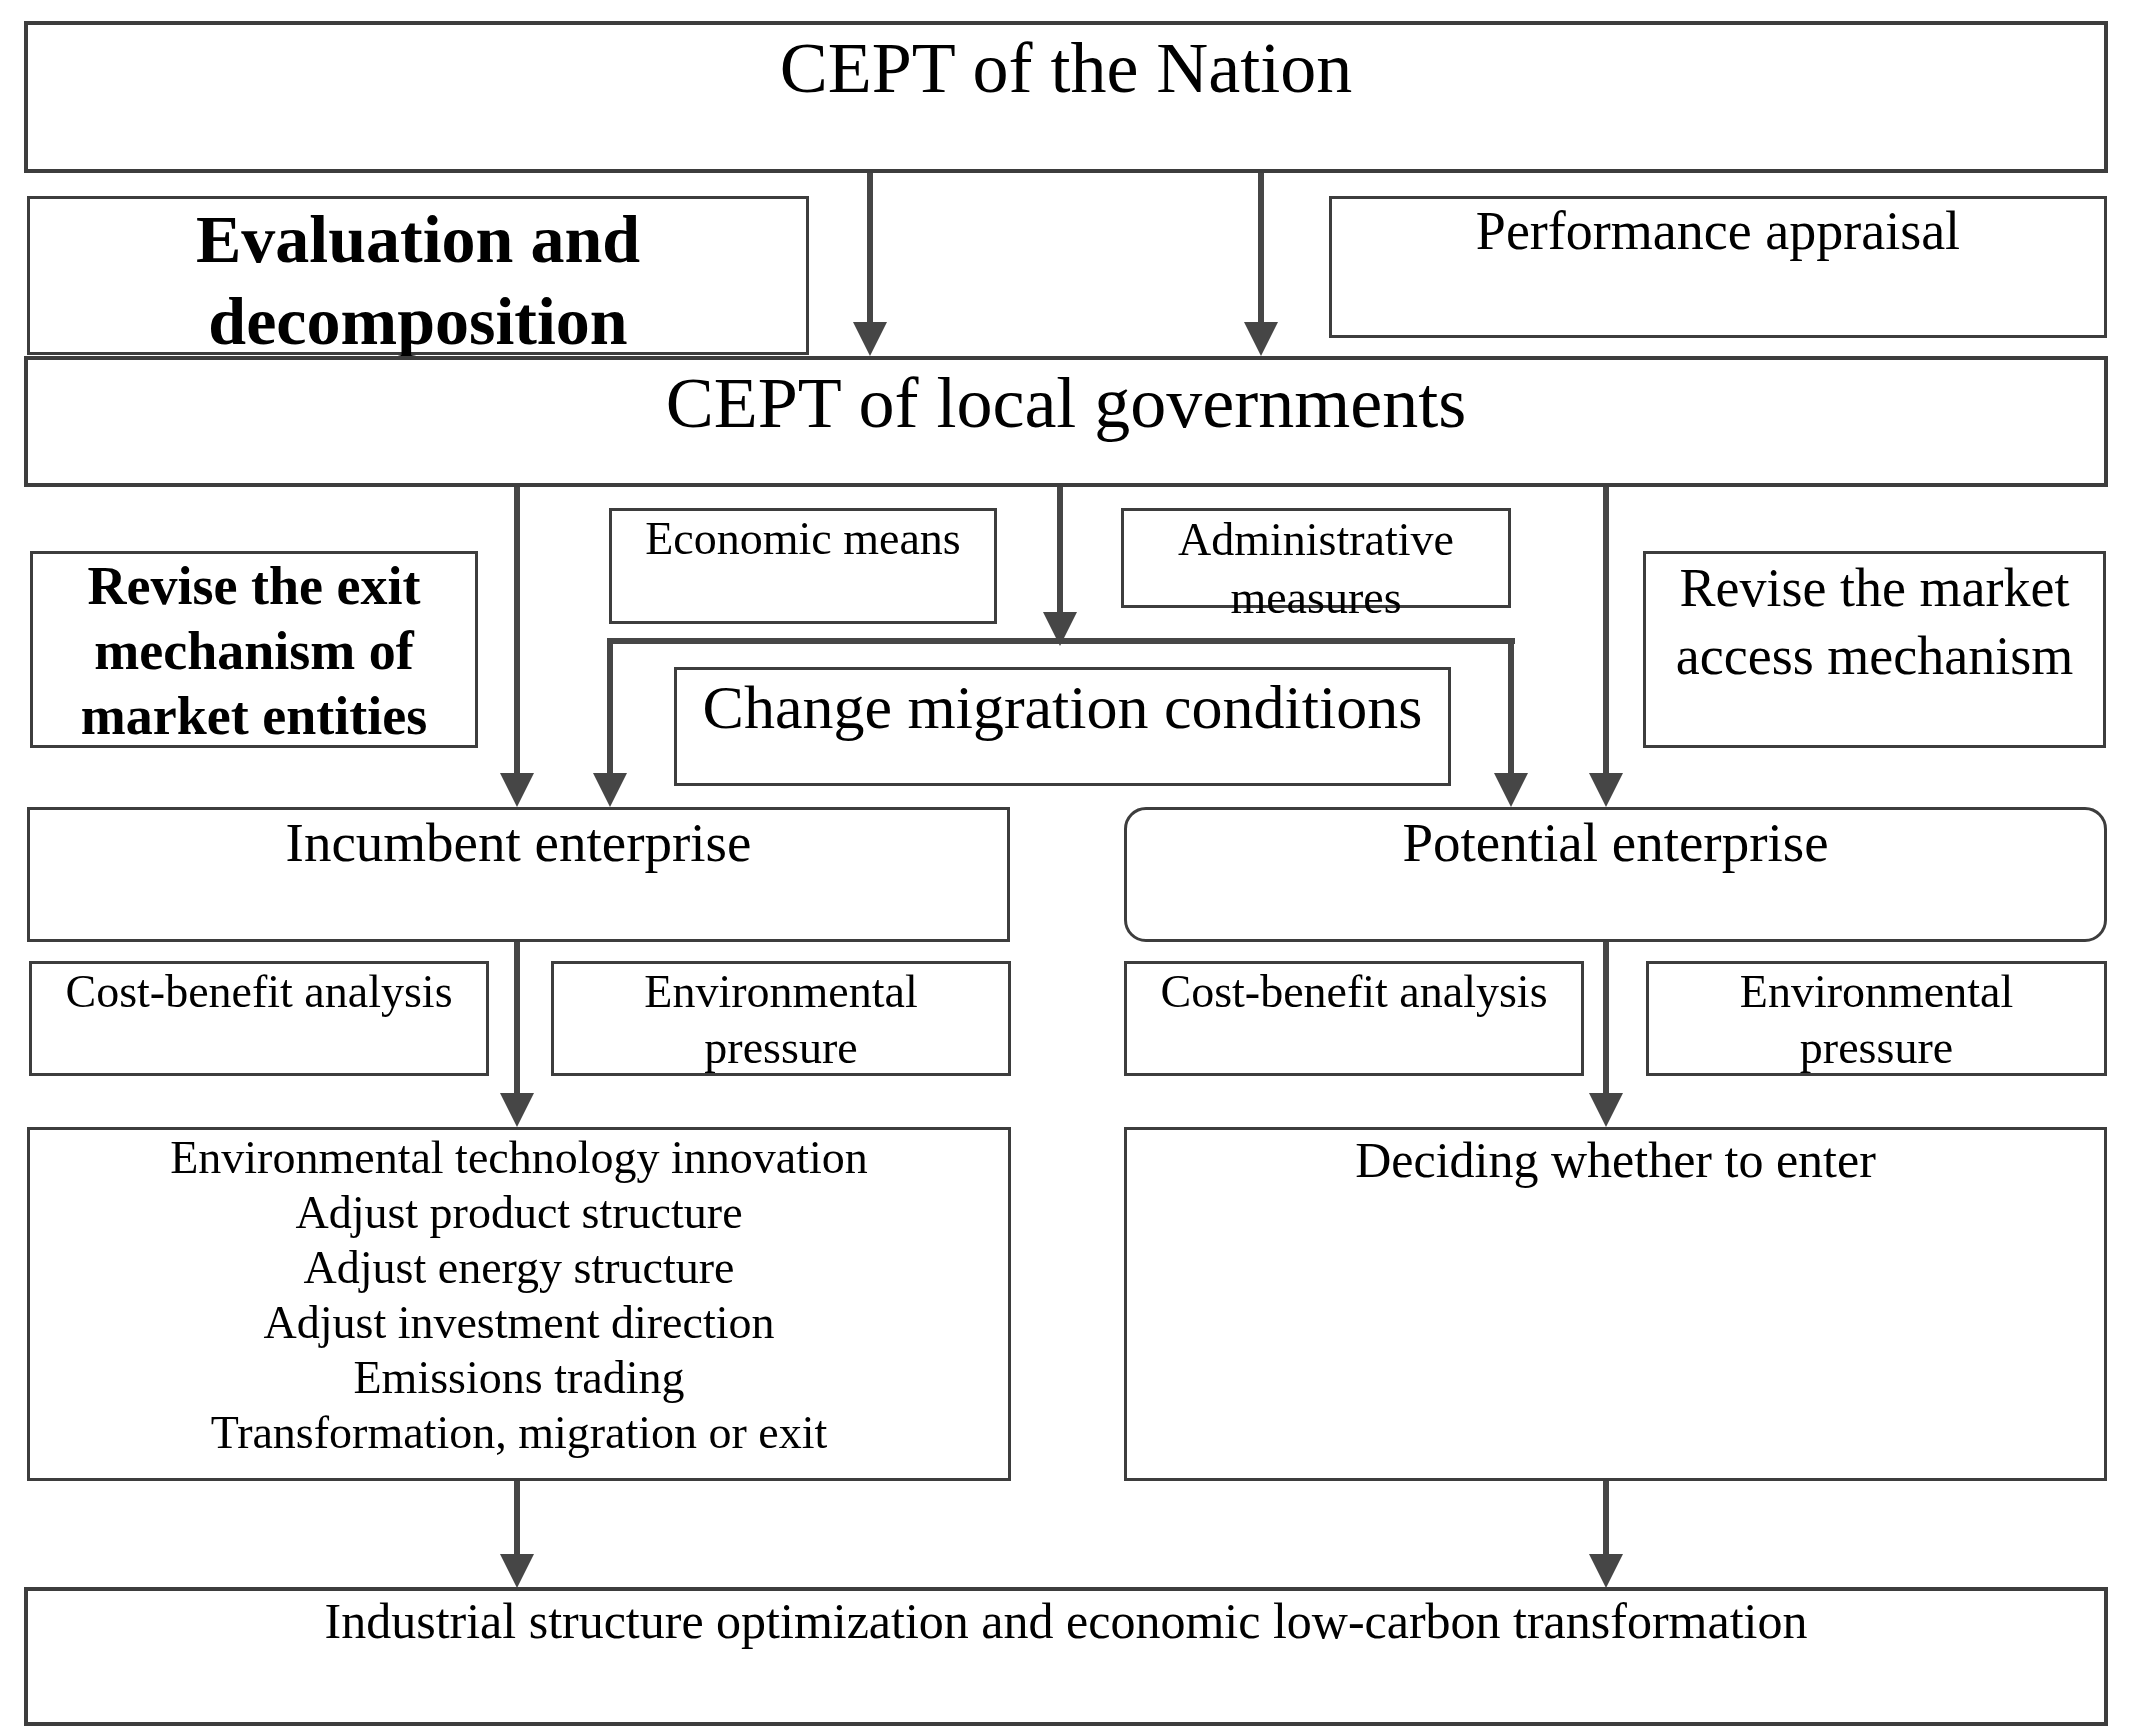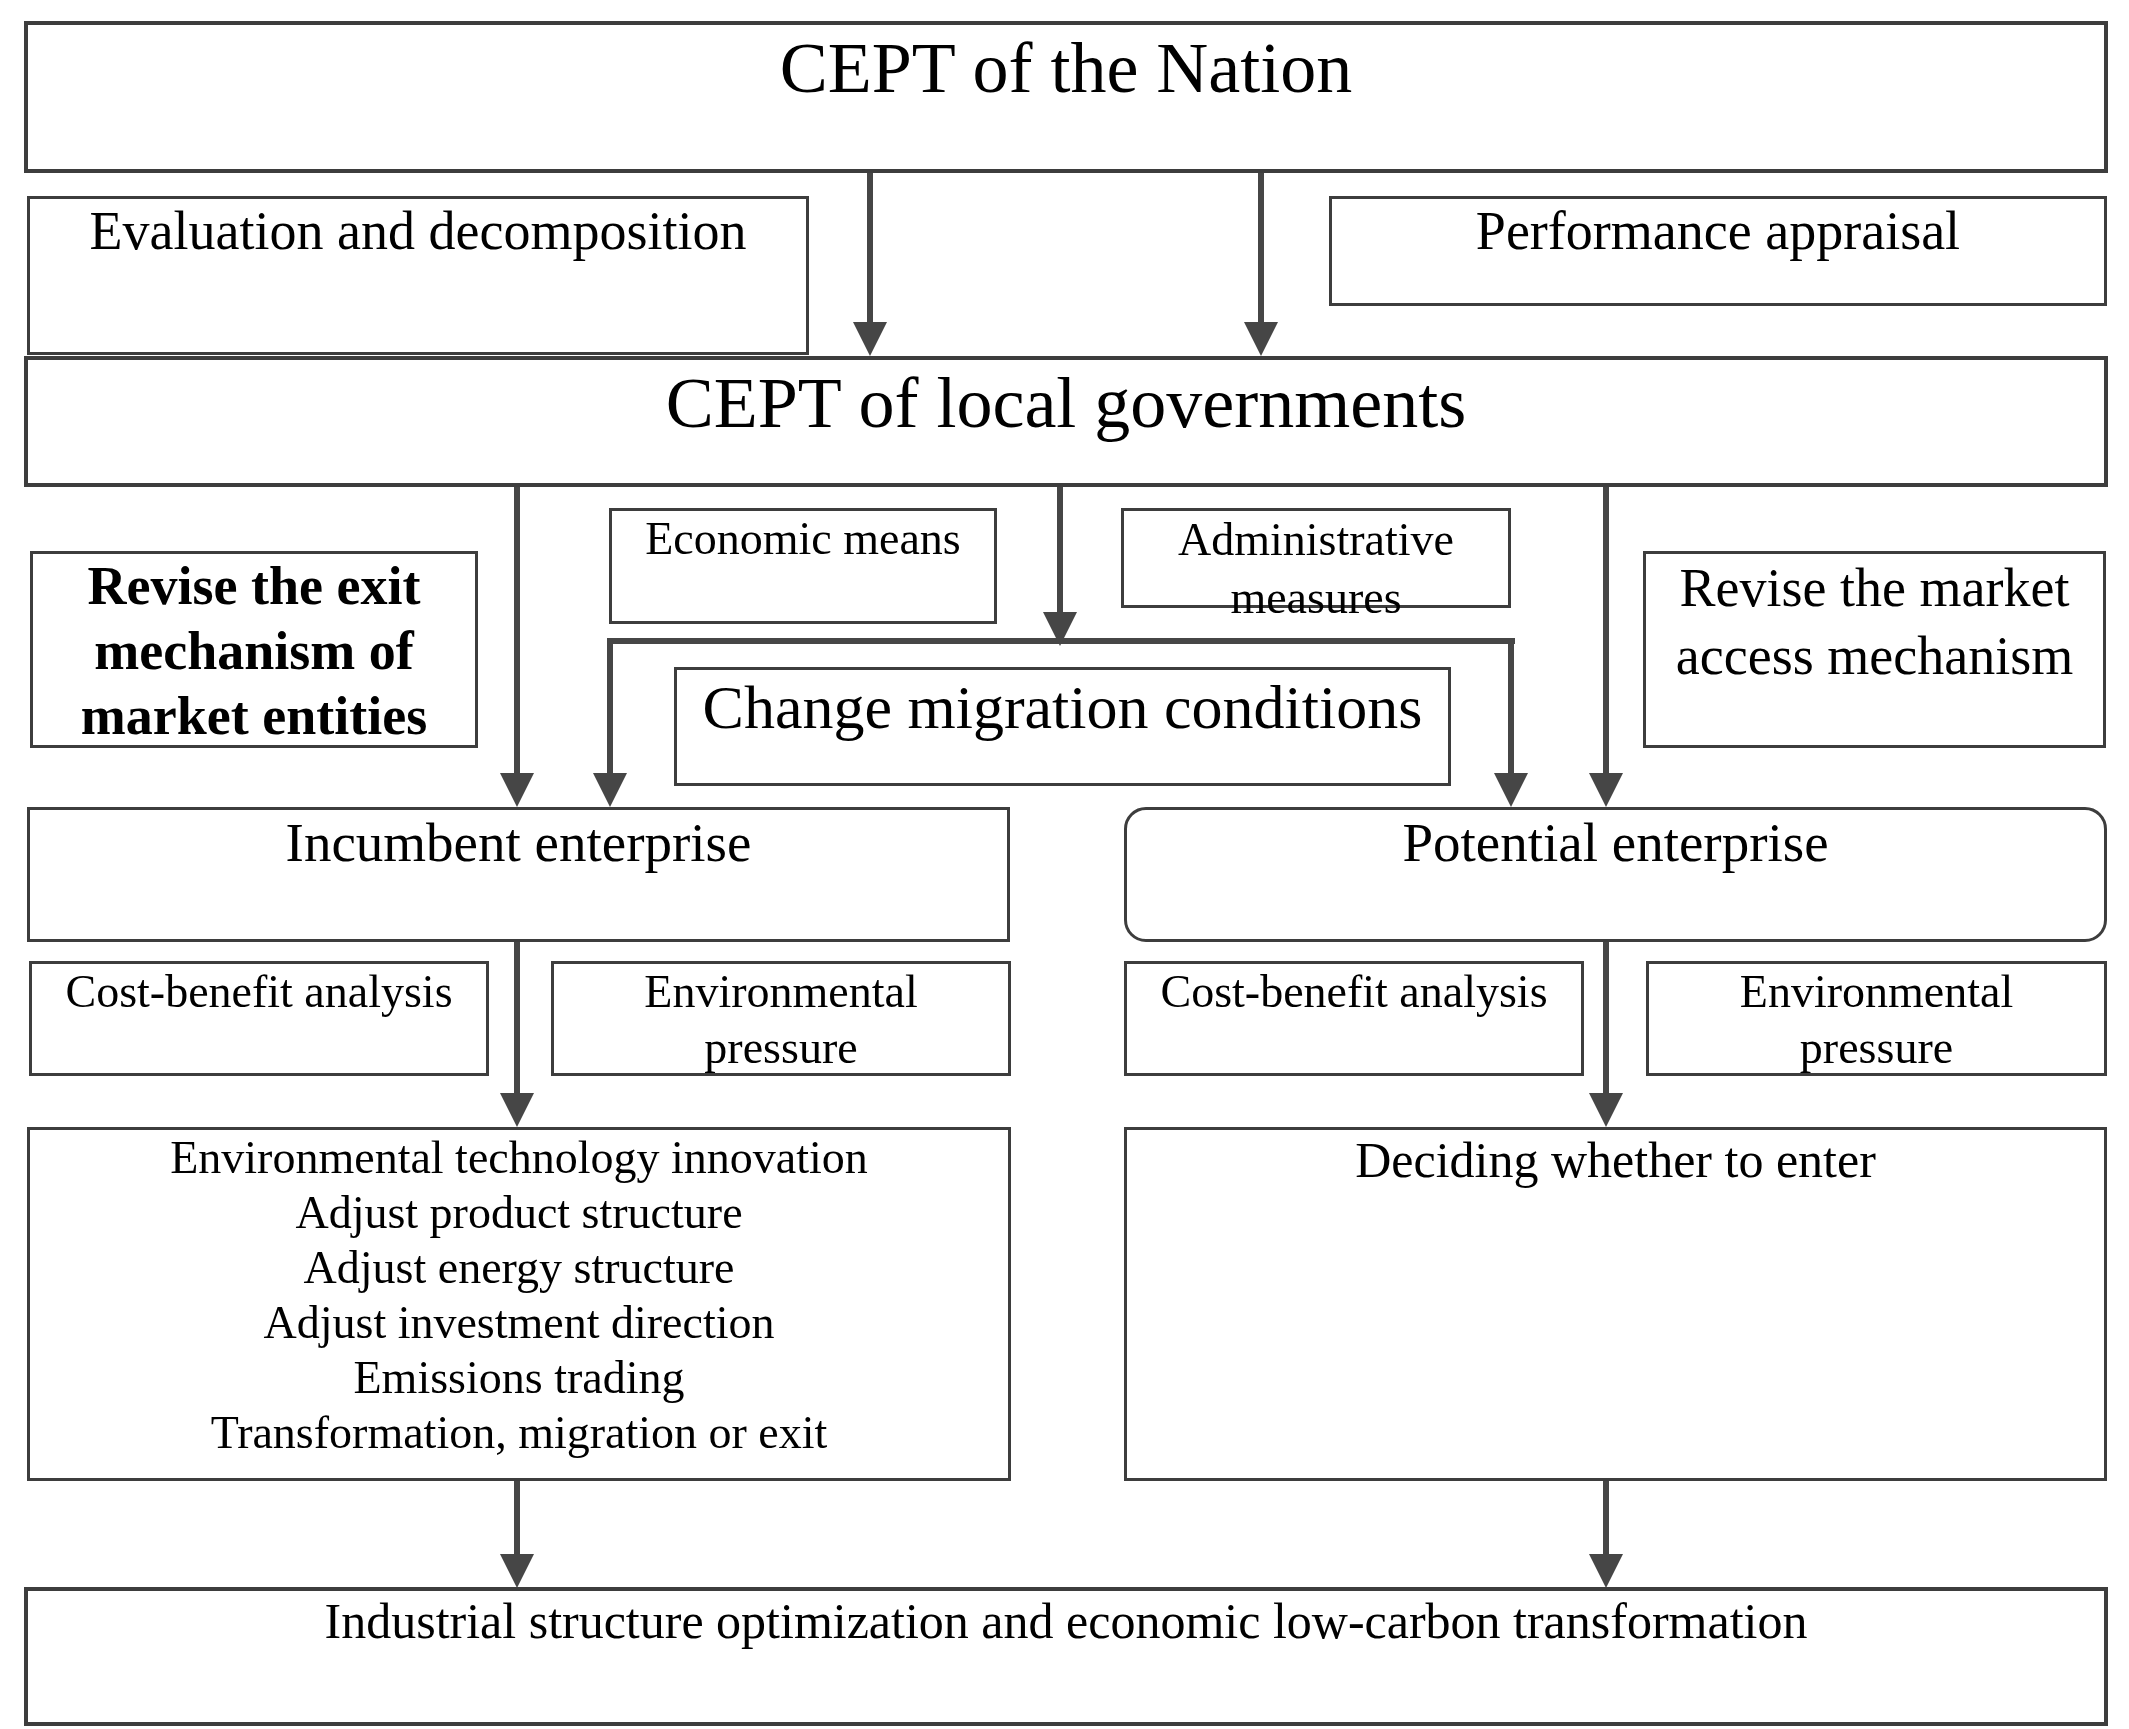--- a/index.html
+++ b/index.html
@@ -30,22 +30,22 @@
     align-items: center;
     justify-content: flex-start;
     text-align: center;
     line-height: 1.2;
     background: var(--background);
   }
   .bthick { border-width: 4px; }
 
   
   #nation        { left: 24px;   top: 21px;   width: 2084px; height: 152px; font-size: 72px; }
-  #evaluation    { left: 27px;   top: 196px;  width: 782px;  height: 159px; font-size: 54px; }
-  #performance   { left: 1329px; top: 196px;  width: 778px;  height: 110px; font-size: 54px; }
+  #evaluation    { left: 27px;   top: 196px;  width: 782px;  height: 159px; font-size: 68px; font-weight: bold; }
+  #performance   { left: 1329px; top: 196px;  width: 778px;  height: 142px; font-size: 54px; }
   #local-gov     { left: 24px;   top: 356px;  width: 2084px; height: 131px; font-size: 72px; }
   #revise-exit   { left: 30px;   top: 551px;  width: 448px;  height: 197px; font-size: 54px; line-height: 65px; font-weight: bold; }
   #economic      { left: 609px;  top: 508px;  width: 388px;  height: 116px; font-size: 46px; }
   #administrative{ left: 1121px; top: 508px;  width: 390px;  height: 100px; font-size: 46px; line-height: 58px; }
   #revise-market { left: 1643px; top: 551px;  width: 463px;  height: 197px; font-size: 54px; line-height: 68px; }
   #change-ext    { left: 674px;  top: 667px;  width: 777px;  height: 119px; font-size: 62px; }
   #incumbent     { left: 27px;   top: 807px; width: 983px; height: 135px; font-size: 55px; }
   #potential     { left: 1124px; top: 807px; width: 983px; height: 135px; font-size: 55px; border-radius: 22px; }
   #cost-benefit-1{ left: 29px;   top: 961px; width: 460px;  height: 115px; font-size: 46px; }
   #env-pressure-1{ left: 551px;  top: 961px; width: 460px;  height: 115px; font-size: 46px; line-height: 56px; }

